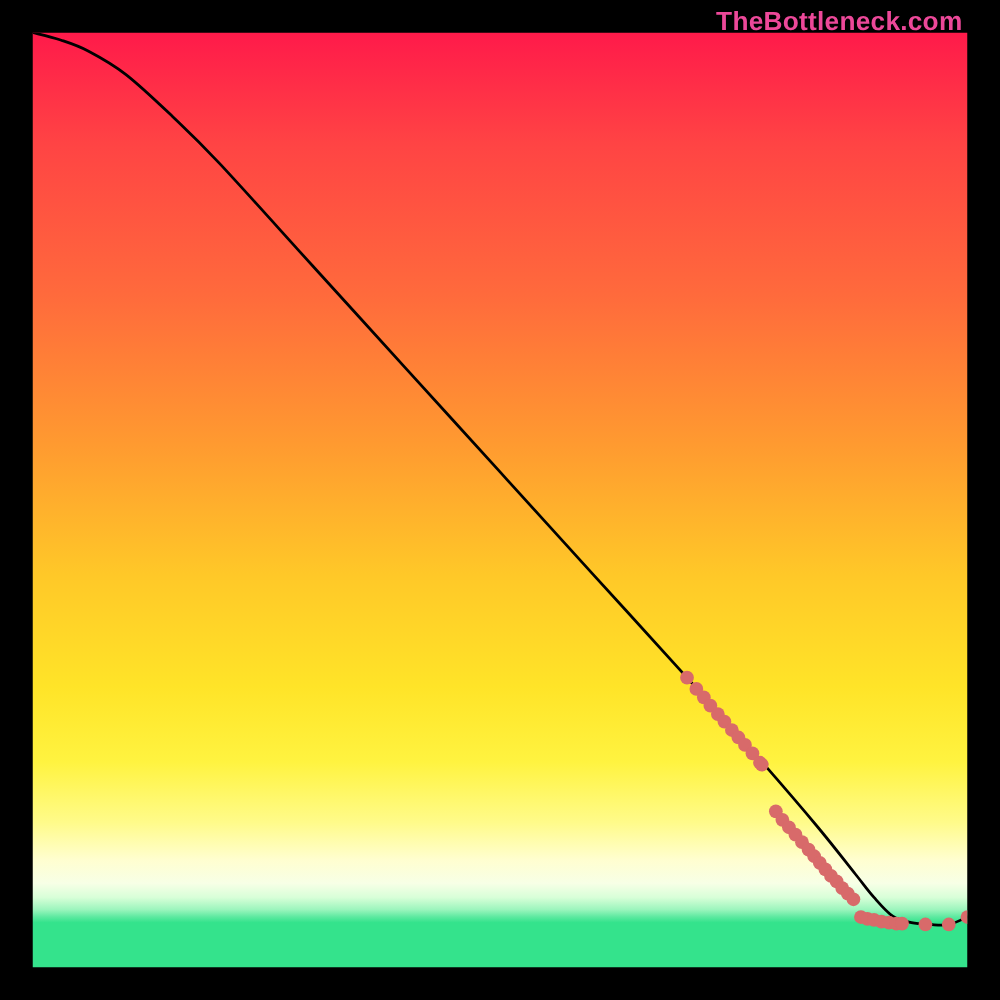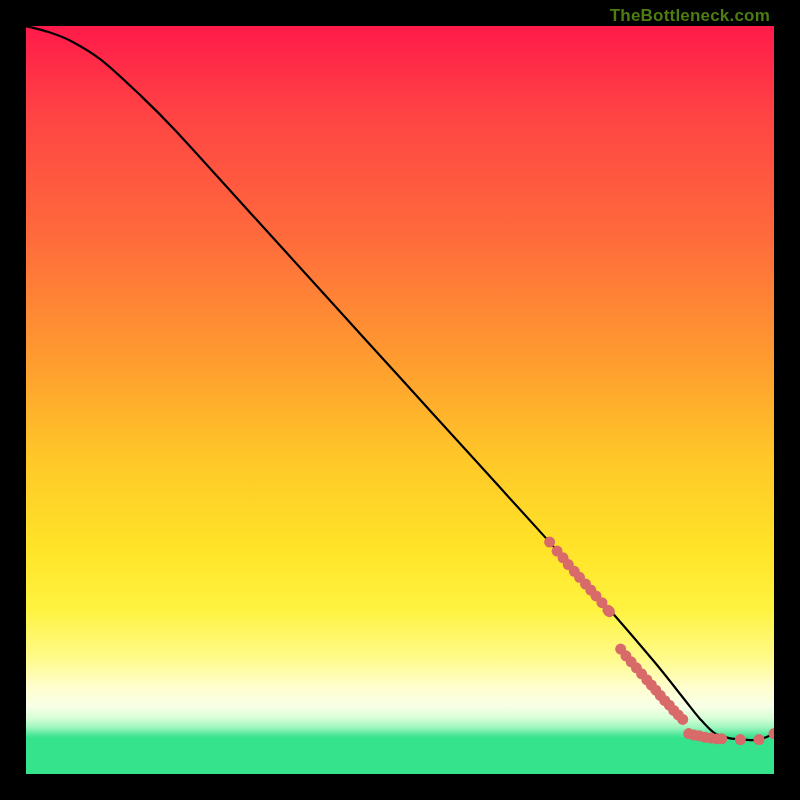--- a/index.html
+++ b/index.html
@@ -49,23 +49,23 @@
   }
   svg.curve {
     position: absolute;
     inset: 0;
   }
   .watermark {
     position: absolute;
     top: 6px;
     right: 30px;
     font-family: Arial, Helvetica, sans-serif;
-    font-size: 17px;
+    font-size: 21px;
     font-weight: bold;
-    color: #4d7c0f;
+    color: #ec4899;
     letter-spacing: 0.2px;
   }
 </style>
 </head>
 <body>
 
 <div class="container">
   <div class="watermark">TheBottleneck.com</div>
   <div class="plot-area">
     <div class="gradient"></div>

